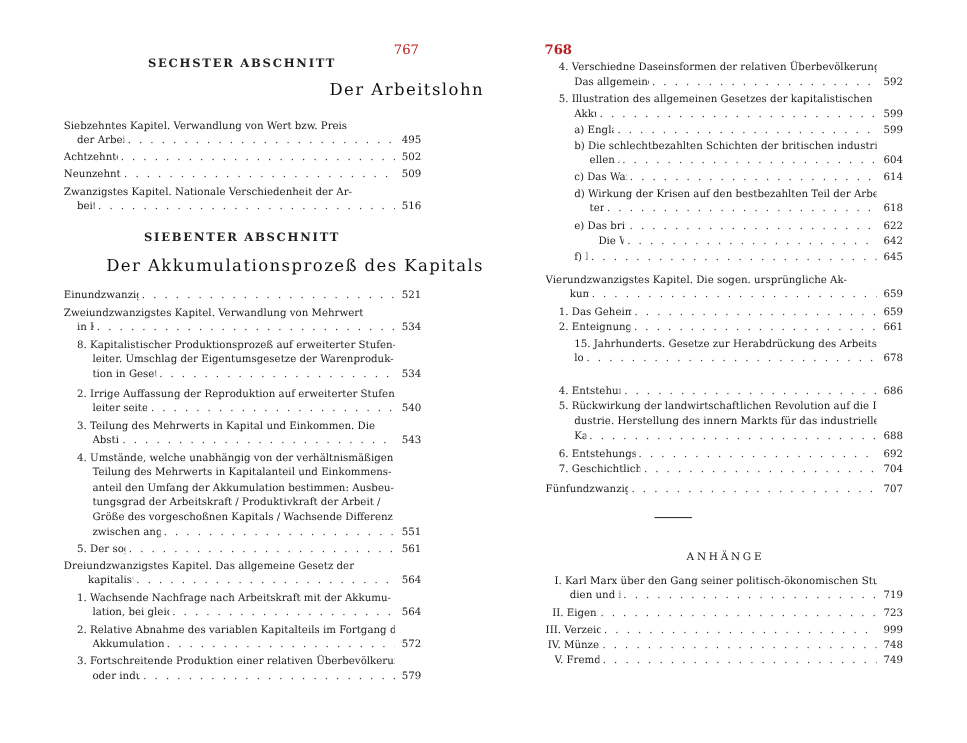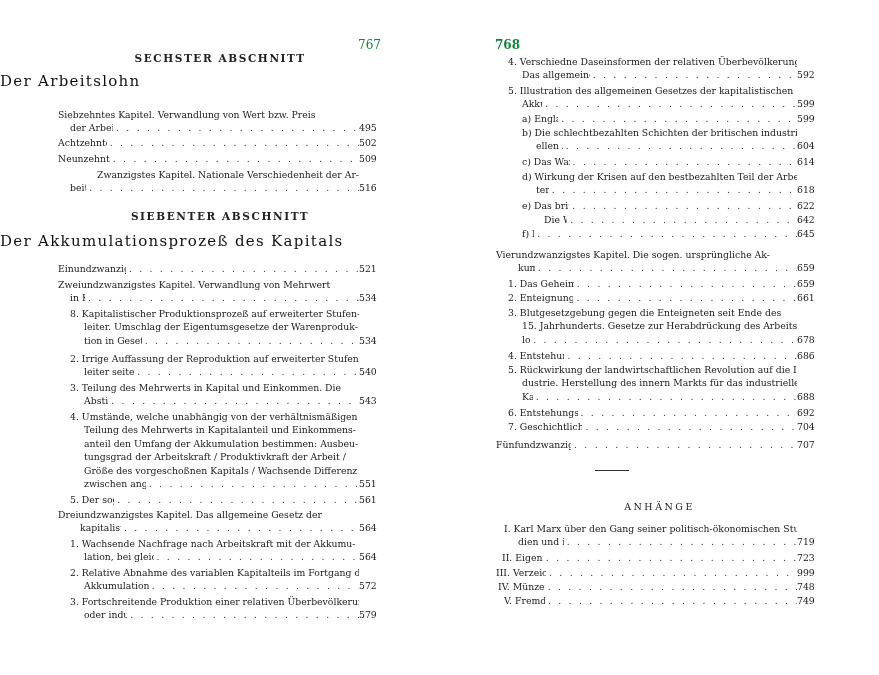--- a/index.html
+++ b/index.html
@@ -1,36 +1,36 @@
 <!DOCTYPE html>
 <html><head>
 <meta charset="utf-8">
 <style>
   html, body { margin: 0; padding: 0; background: #ffffff; }
   body { width: 879px; height: 675px; position: relative; overflow: hidden;
          font-family: "DejaVu Serif", "Liberation Serif", serif; color: #1a1a1a; }
   .page { position: absolute; top: 0; }
   .page-left { left: 0; width: 440px; }
   .page-right { left: 440px; width: 439px; }
-  .pageno { position: absolute; font-size: 12px; color: #15803d; }
+  .pageno { position: absolute; font-size: 12px; color: #b91c1c; }
   .pageno-left { left: 358px; top: 38px; }
   .pageno-right { left: 55px; top: 38px; font-weight: bold; }
   .section-label { position: absolute; left: 0; width: 100%; text-align: center;
                    font-size: 10.5px; letter-spacing: 1.6px; font-weight: bold; color: #222; }
-  .section-title { position: absolute; left: 0; width: 100%; text-align: left;
+  .section-title { position: absolute; left: 0; width: 100%; text-align: right;
                    font-size: 15px; letter-spacing: 1.3px; color: #111; }
   .toc { position: absolute; }
   .toc-left { left: 58px; width: 325px; }
   .toc-right { left: 56px; width: 325px; }
   .entry { position: absolute; left: 0; width: 100%; font-size: 9.3px; line-height: 13.4px; }
   .entry .line { display: flex; white-space: nowrap; }
   .entry .line .t { overflow: hidden; }
   .entry .line.last .t { flex: 0 1 auto; }
   .entry .line .dots { flex: 1 1 auto; overflow: hidden; white-space: nowrap; letter-spacing: 2.2px; color: #333; padding-left: 3px; }
-  .entry .line .pg { flex: 0 0 auto; width: 24px; text-align: left; }
+  .entry .line .pg { flex: 0 0 auto; width: 24px; text-align: right; }
   .entry .line.first-only { padding-right: 24px; }
   .divider { position: absolute; left: 155px; width: 34px; height: 1px; background: #333; top: 470px; }
   .appendix-label { position: absolute; left: 0; width: 100%; text-align: center; top: 501px;
                     font-size: 9.5px; letter-spacing: 2.5px; font-weight: normal; }
 </style>
 </head>
 <body>
 
 <div class="page page-left">
   <div class="pageno pageno-left">767</div>
@@ -55,21 +55,21 @@
         </div>
       </div>
       <div class="entry" style="top: 152px;">
         <div class="line last" style="padding-left: 0px;">
           <span class="t">Neunzehntes Kapitel. Der Stücklohn</span>
           <span class="dots"> . . . . . . . . . . . . . . . . . . . . . . . . . . . . . . . . . . . . . . . . . . . . . . . . . . . . . . . . . . . . . . . . . . . . . . . . . . . . . . . .</span>
           <span class="pg">509</span>
         </div>
       </div>
       <div class="entry" style="top: 168px;">
-        <div class="line first-only" style="padding-left: 0px; justify-content: flex-end; margin-left: 20px;">
+        <div class="line first-only" style="padding-left: 0px; justify-content: flex-start;">
           <span class="t">Zwanzigstes Kapitel. Nationale Verschiedenheit der Ar-</span>
         </div>
         <div class="line last" style="padding-left: 12px;">
           <span class="t">beitslöhne</span>
           <span class="dots"> . . . . . . . . . . . . . . . . . . . . . . . . . . . . . . . . . . . . . . . . . . . . . . . . . . . . . . . . . . . . . . . . . . . . . . . . . . . . . . . .</span>
           <span class="pg">516</span>
         </div>
       </div>
     </div>
 
@@ -294,23 +294,20 @@
         </div>
       </div>
       <div class="entry" style="top: 291px;">
         <div class="line last" style="padding-left: 12px;">
           <span class="t">2. Enteignung des Landvolks von Grund und Boden</span>
           <span class="dots"> . . . . . . . . . . . . . . . . . . . . . . . . . . . . . . . . . . . . . . . . . . . . . . . . . . . . . . . . . . . . . . . . . . . . . . . . . . . . . . . .</span>
           <span class="pg">661</span>
         </div>
       </div>
       <div class="entry" style="top: 306px;">
-        <div class="line first-only" style="padding-left: 12px; justify-content: space-between;">
-          <span class="t">3. Blutgesetzgebung gegen die Enteigneten seit Ende des</span>
-        </div>
         <div class="line first-only" style="padding-left: 26px; justify-content: space-between;">
           <span class="t">15. Jahrhunderts. Gesetze zur Herabdrückung des Arbeits-</span>
         </div>
         <div class="line last" style="padding-left: 26px;">
           <span class="t">lohns</span>
           <span class="dots"> . . . . . . . . . . . . . . . . . . . . . . . . . . . . . . . . . . . . . . . . . . . . . . . . . . . . . . . . . . . . . . . . . . . . . . . . . . . . . . . .</span>
           <span class="pg">678</span>
         </div>
       </div>
       <div class="entry" style="top: 349px;">

